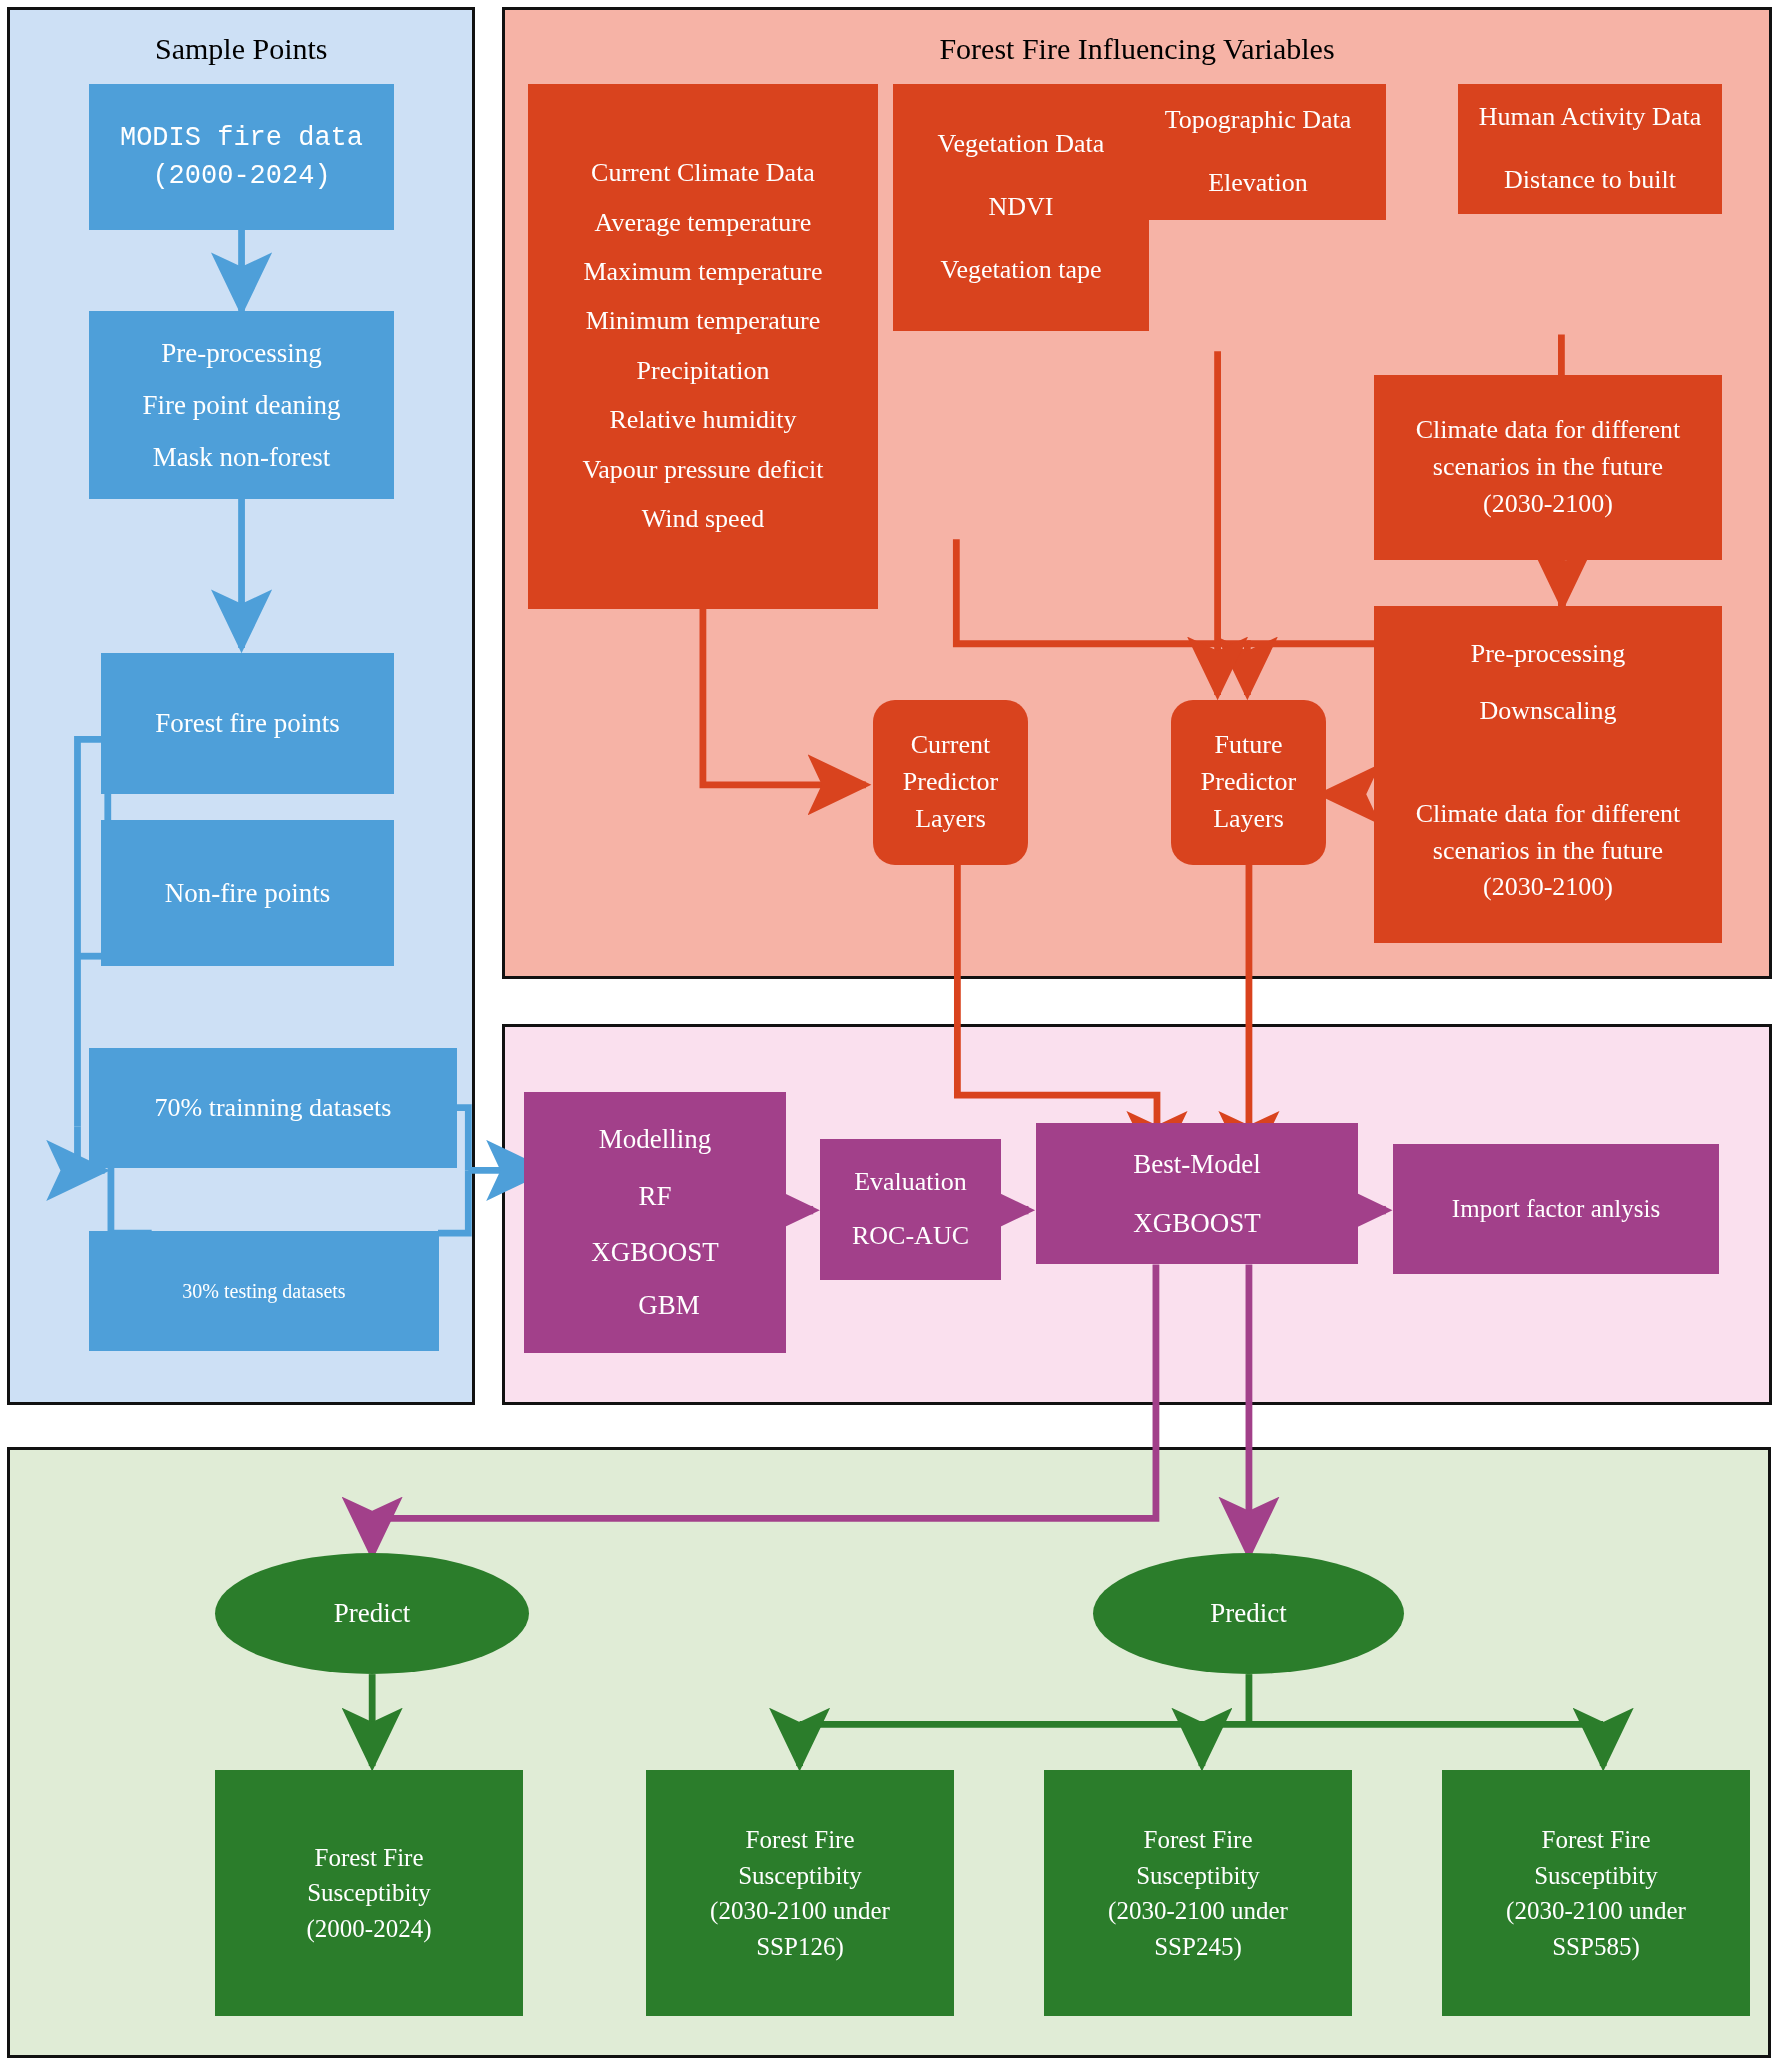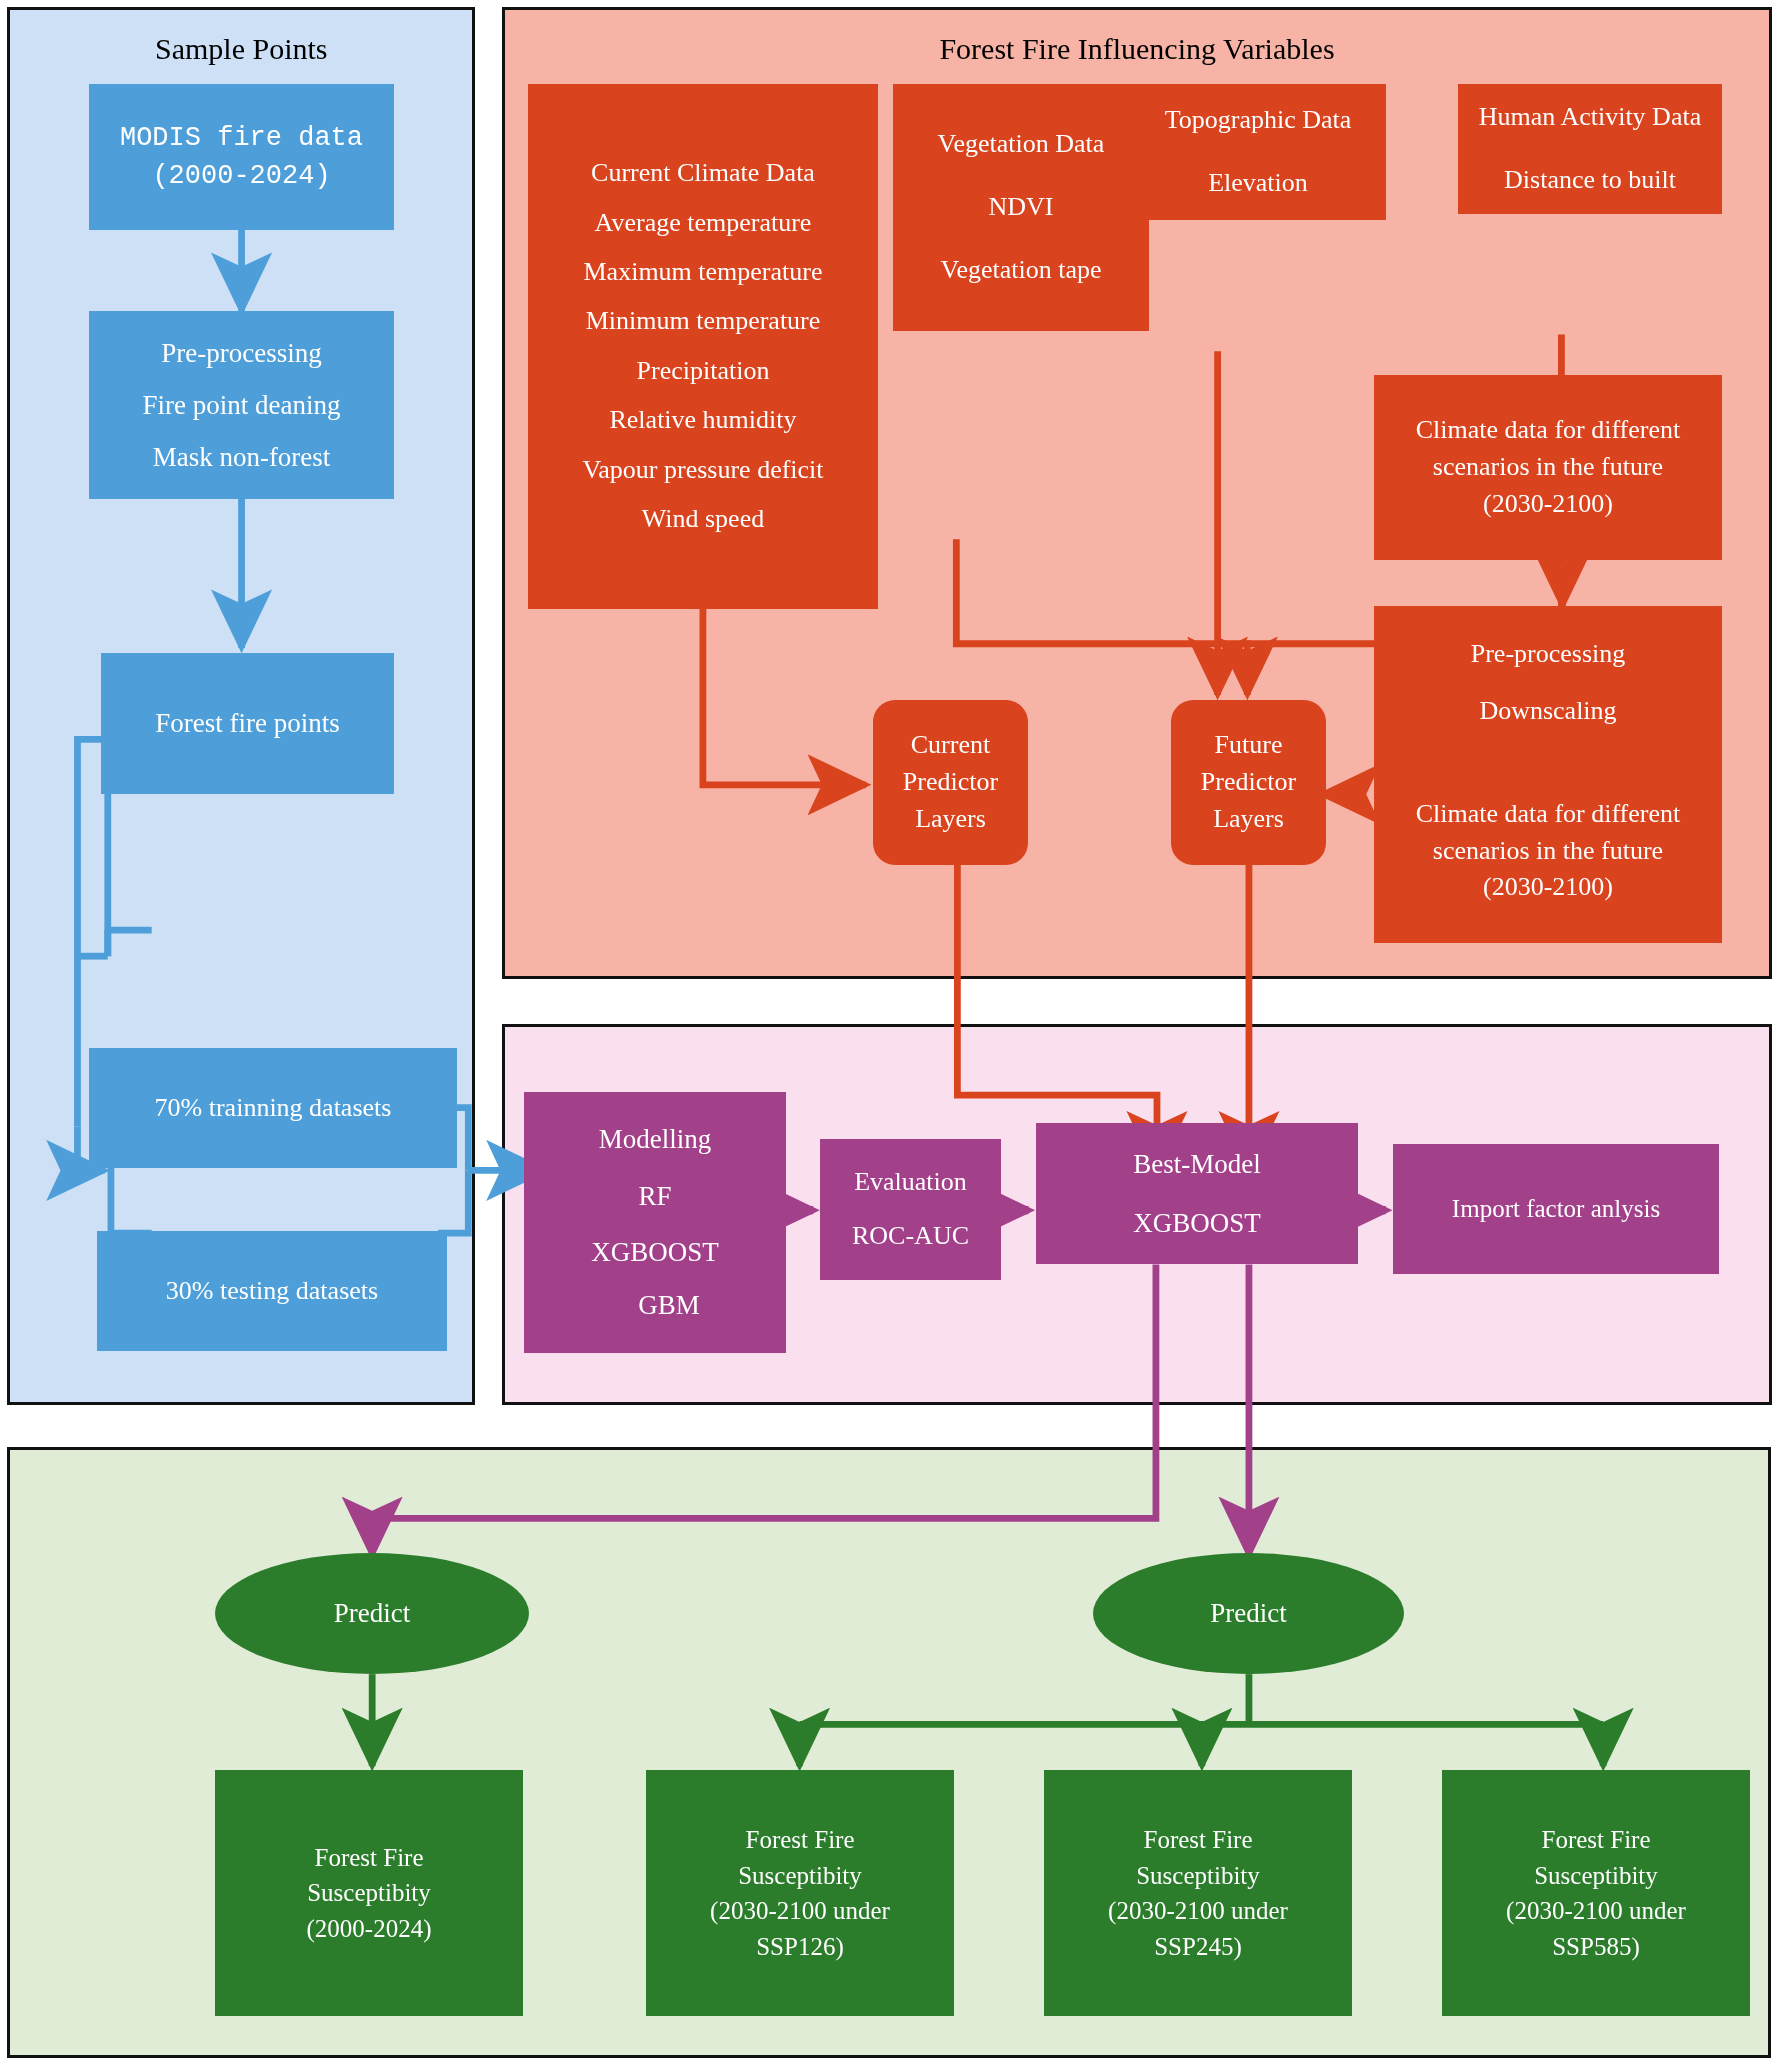--- a/index.html
+++ b/index.html
@@ -117,26 +117,29 @@
   <div class="node blue" style="left:89px;top:311px;width:305px;height:188px;font-size:27px;">
     <span>Pre-processing</span>
     <span style="margin-top:13.6px;">Fire point deaning</span>
     <span style="margin-top:13.6px;">Mask non-forest</span>
   </div>
 
   <div class="node blue" style="left:101px;top:653px;width:293px;height:141px;font-size:27px;">
     <span>Forest fire points</span>
   </div>
 
+  <div class="node blue" style="left:101px;top:820px;width:293px;height:146px;font-size:27px;">
+    <span>Non-fire points</span>
+  </div>
 
   <div class="node blue" style="left:89px;top:1048px;width:368px;height:120px;font-size:26px;">
     <span>70% trainning datasets</span>
   </div>
 
-  <div class="node blue" style="left:89px;top:1231px;width:350px;height:120px;font-size:26px;margin-left:8px;">
+  <div class="node blue" style="left:89px;top:1231px;width:350px;height:120px;font-size:20px;">
     <span>30% testing datasets</span>
   </div>
 
   <div class="node orange" style="left:893px;top:84px;width:256px;height:247px;font-size:26px;">
     <span>Vegetation Data</span>
     <span style="margin-top:26px;">NDVI</span>
     <span style="margin-top:26px;">Vegetation tape</span>
   </div>
 
   <div class="node orange" style="left:528px;top:84px;width:350px;height:525px;font-size:26px;padding:7.3px 0;">

